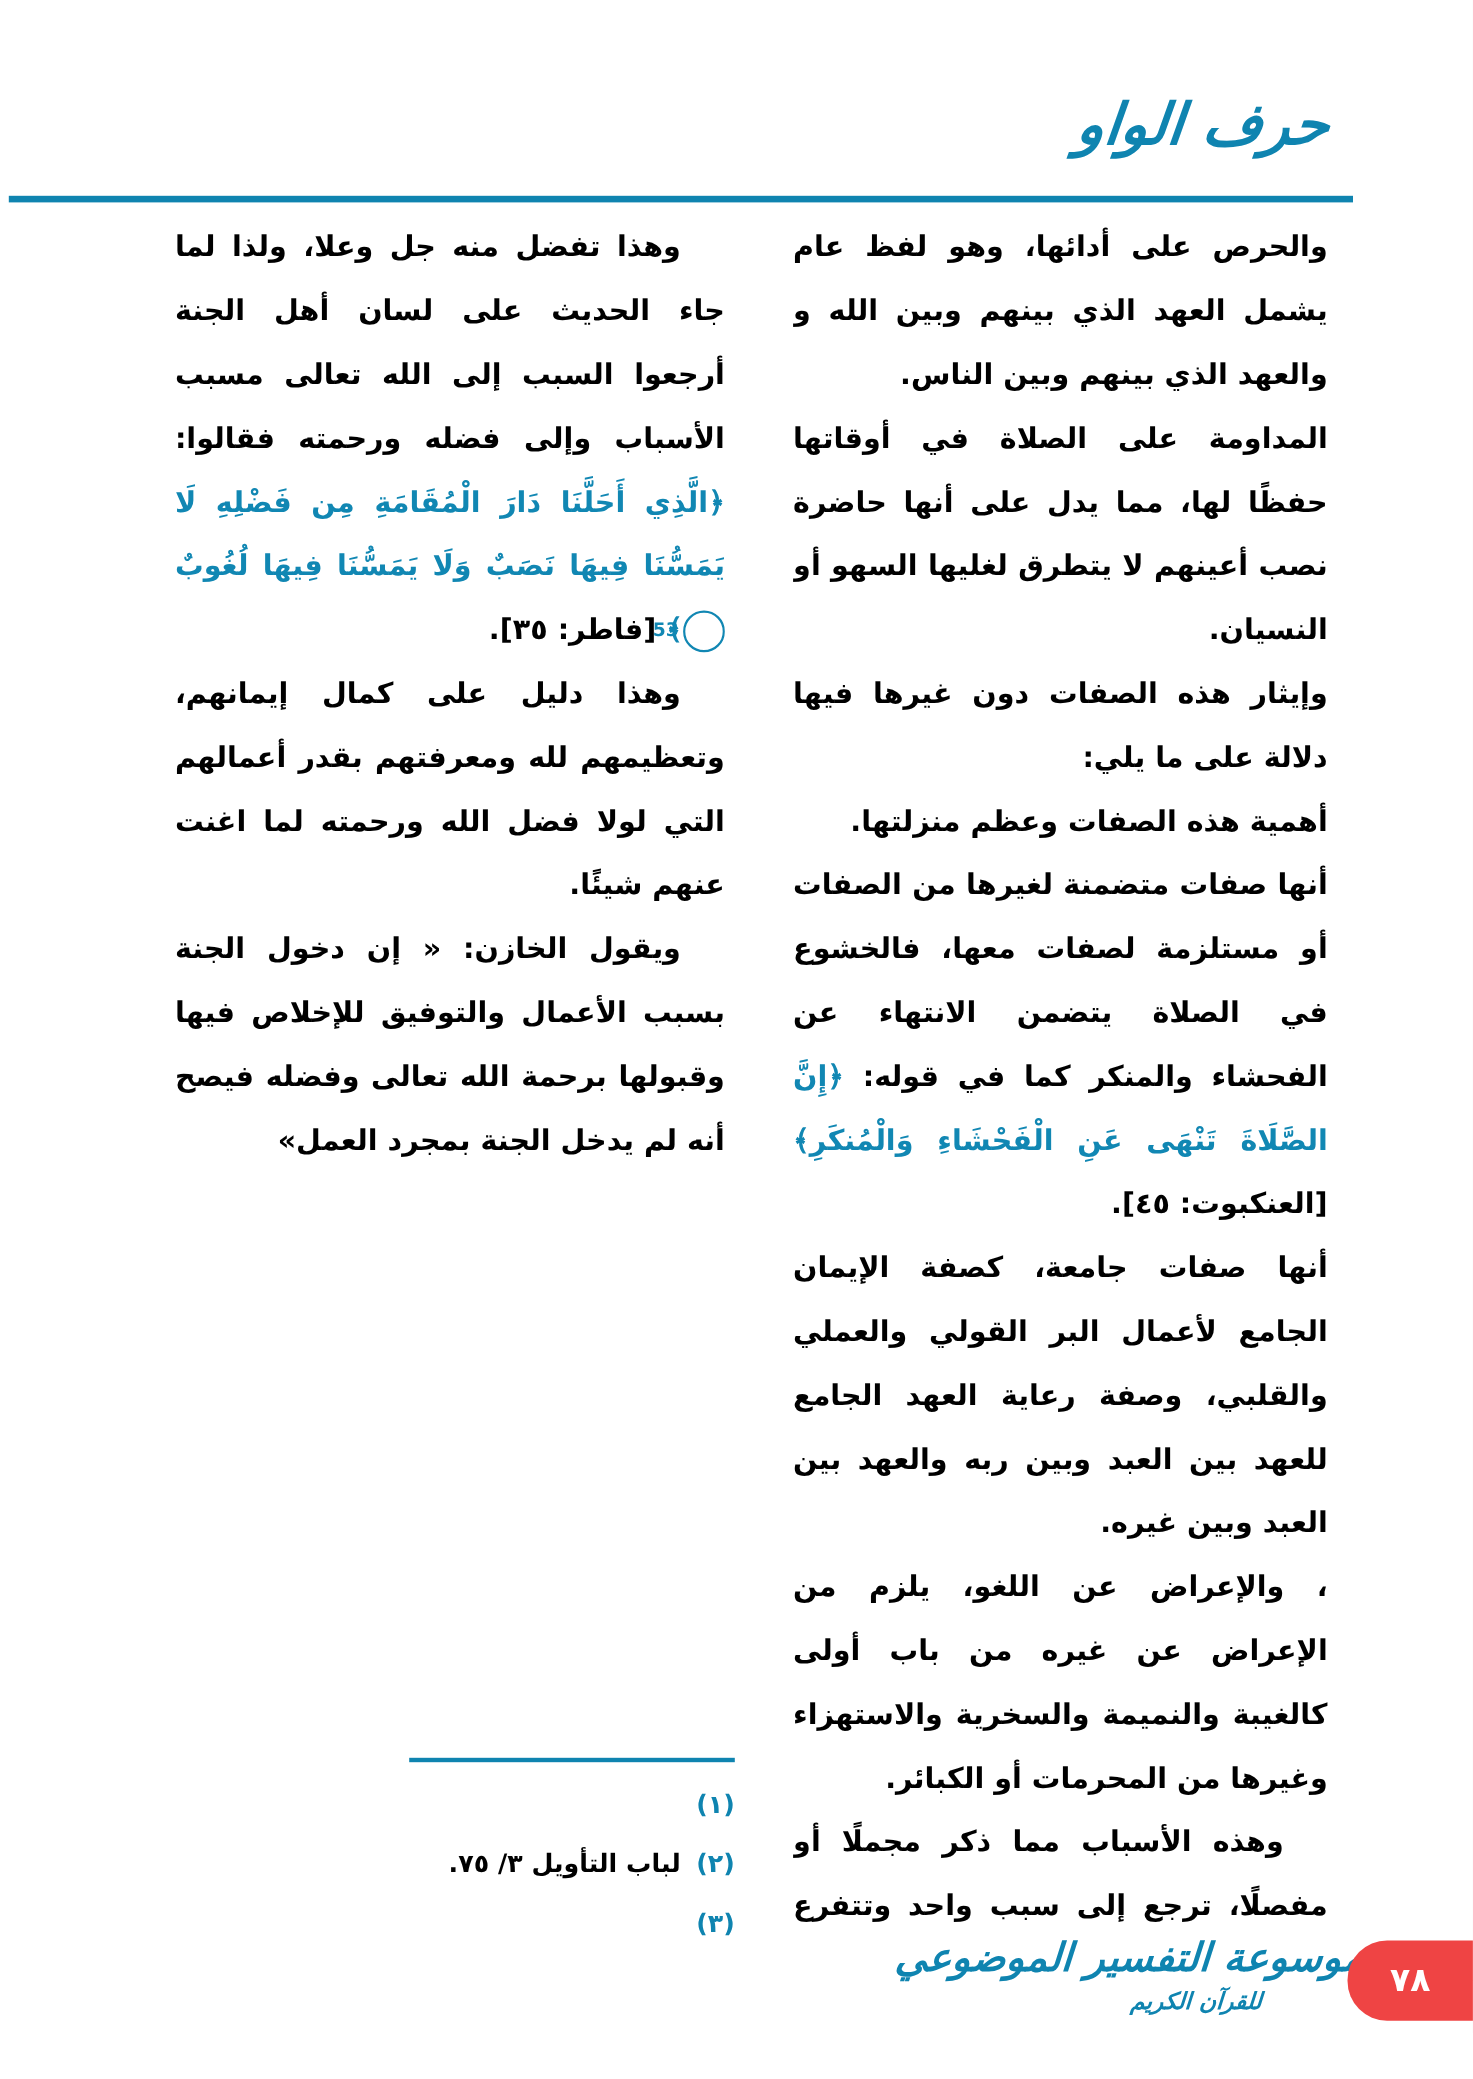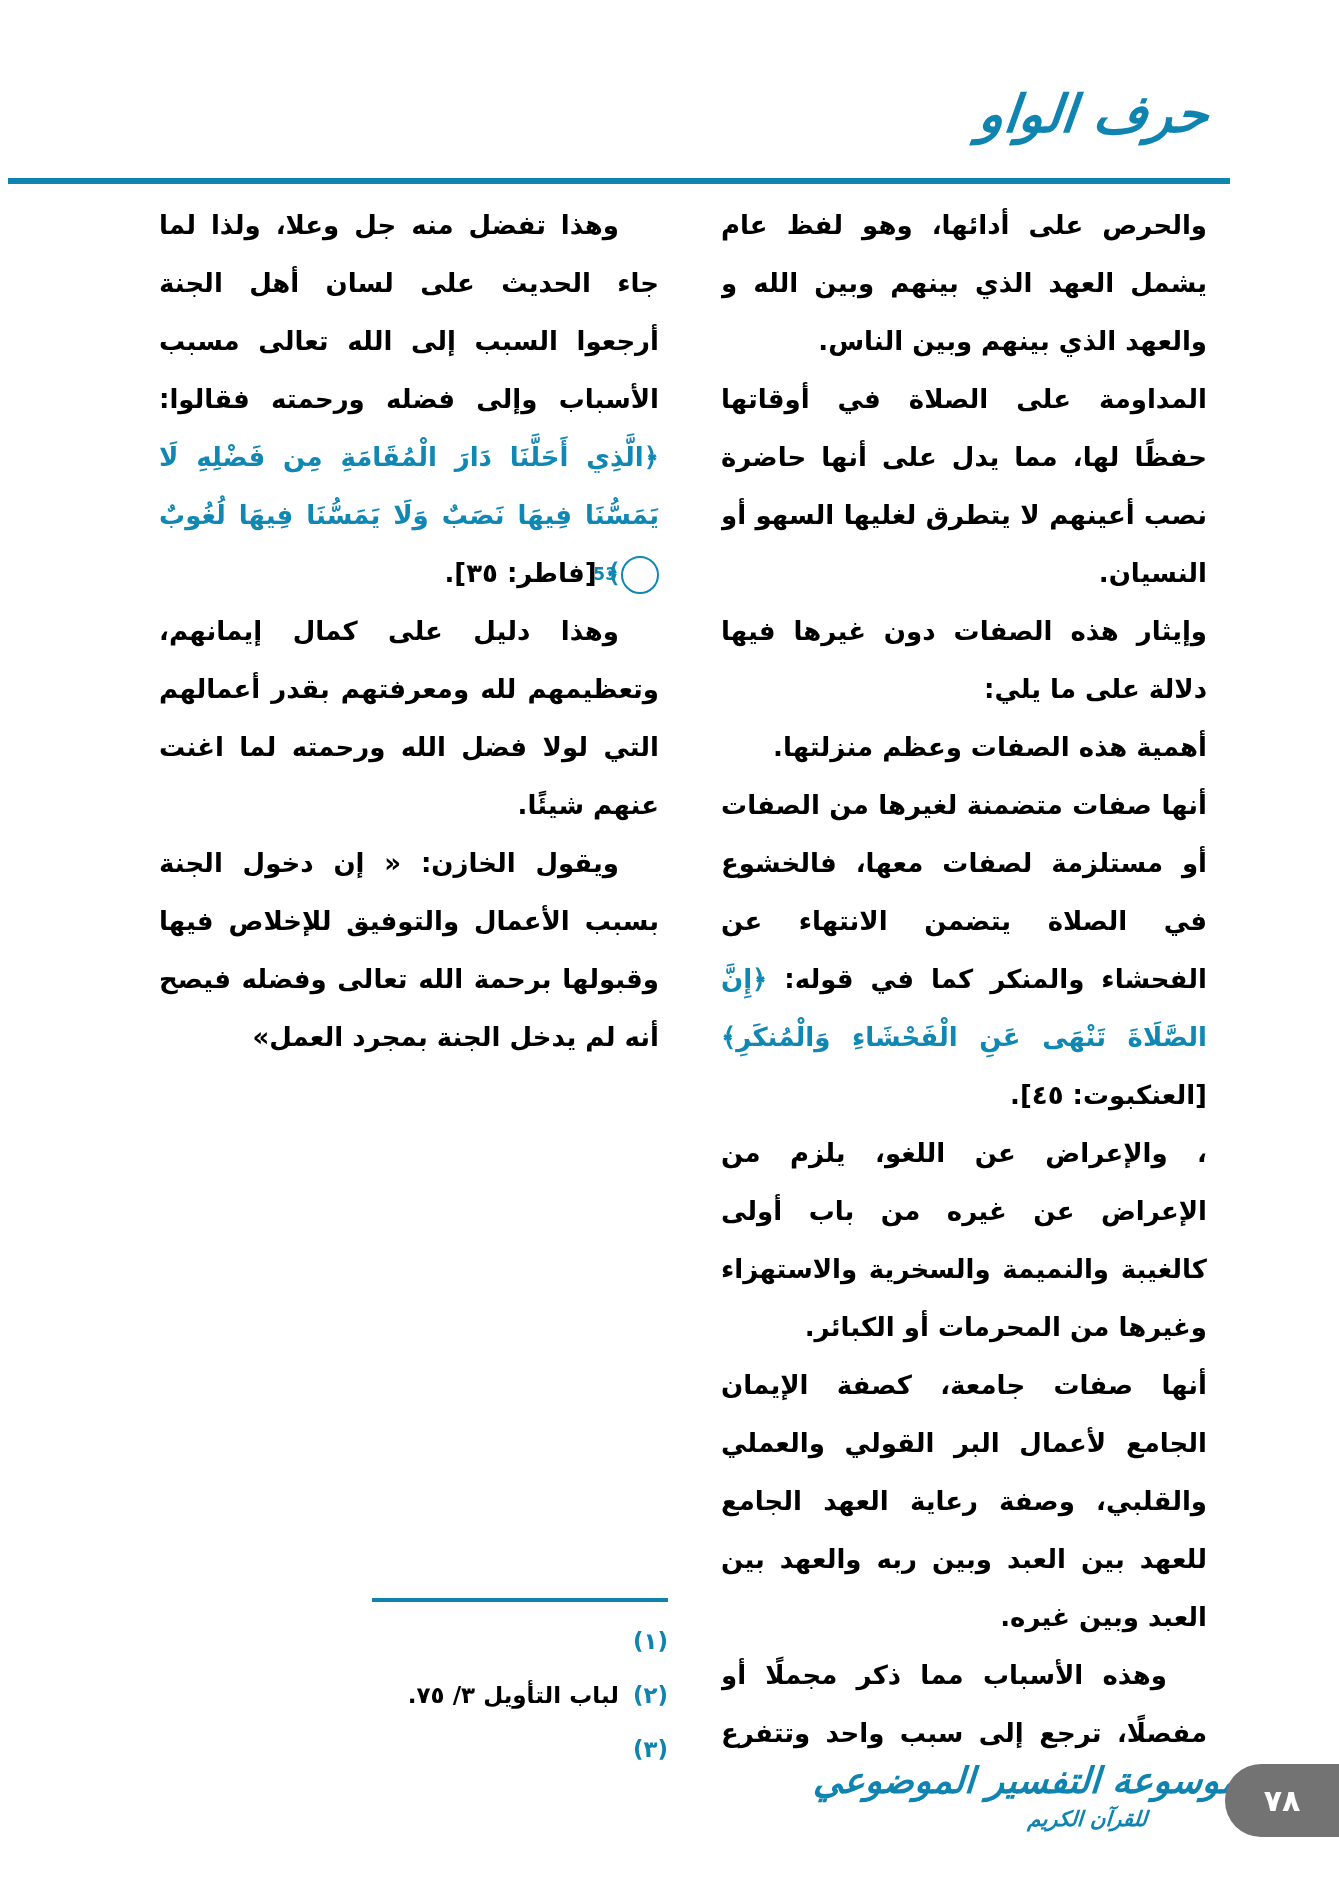--- a/index.html
+++ b/index.html
@@ -69,21 +69,21 @@
     position:absolute;top:1758px;right:100px;
     width:300px;text-align:center;
     color:#0f84b0;font-style:italic;font-weight:bold;
     transform:skewX(-4deg);
   }
   .logo .l1{font-size:36px;line-height:46px;white-space:nowrap;}
   .logo .l2{font-size:21px;line-height:30px;}
   .page-badge{
     position:absolute;top:1764px;right:0;
     width:114px;height:73px;
-    background:#737373;
+    background:#ef4444;
     border-radius:36px 0 0 36px;
     color:#ffffff;font-size:30px;font-weight:bold;
     display:flex;align-items:center;justify-content:center;
     letter-spacing:6px;
   }
 </style>
 </head>
 <body>
 
 <div class="page">
@@ -99,23 +99,23 @@
       <p class="marker-item"><span>المداومة على الصلاة في أوقاتها حفظًا لها، مما يدل على أنها حاضرة نصب أعينهم لا يتطرق لغليها السهو أو النسيان.</span></p>
 
       <p>وإيثار هذه الصفات دون غيرها فيها دلالة على ما يلي:</p>
 
       <p class="marker-item"><span>أهمية هذه الصفات وعظم منزلتها.</span></p>
 
       <p class="marker-item"><span>أنها صفات متضمنة لغيرها من الصفات أو مستلزمة لصفات معها، فالخشوع في الصلاة يتضمن الانتهاء عن الفحشاء والمنكر كما في قوله:</span>
         <span class="quran">﴿إِنَّ الصَّلَاةَ تَنْهَى عَنِ الْفَحْشَاءِ وَالْمُنكَرِ﴾</span>
         <span class="cite">[العنكبوت: ٤٥].</span></p>
 
+      <p class="marker-item"><span>أنها صفات جامعة، كصفة الإيمان الجامع لأعمال البر القولي والعملي والقلبي، وصفة رعاية العهد الجامع للعهد بين العبد وبين ربه والعهد بين العبد وبين غيره.</span></p>
+
       <p class="marker-item"><span>، والإعراض عن اللغو، يلزم من الإعراض عن غيره من باب أولى كالغيبة والنميمة والسخرية والاستهزاء وغيرها من المحرمات أو الكبائر.</span></p>
-
-      <p class="marker-item"><span>أنها صفات جامعة، كصفة الإيمان الجامع لأعمال البر القولي والعملي والقلبي، وصفة رعاية العهد الجامع للعهد بين العبد وبين ربه والعهد بين العبد وبين غيره.</span></p>
 
       <p class="indent">وهذه الأسباب مما ذكر مجملًا أو مفصلًا، ترجع إلى سبب واحد وتتفرع عنه</p>
     </div>
 
     <div class="col col-left">
 
       <p class="indent"><span>وهذا تفضل منه جل وعلا، ولذا لما جاء الحديث على لسان أهل الجنة أرجعوا السبب إلى الله تعالى مسبب الأسباب وإلى فضله ورحمته فقالوا:</span>
         <span class="quran">﴿الَّذِي أَحَلَّنَا دَارَ الْمُقَامَةِ مِن فَضْلِهِ لَا يَمَسُّنَا فِيهَا نَصَبٌ وَلَا يَمَسُّنَا فِيهَا لُغُوبٌ</span>
         <span class="aya-circle">53</span><span class="quran">﴾</span>
         <span class="cite">[فاطر: ٣٥].</span></p>

